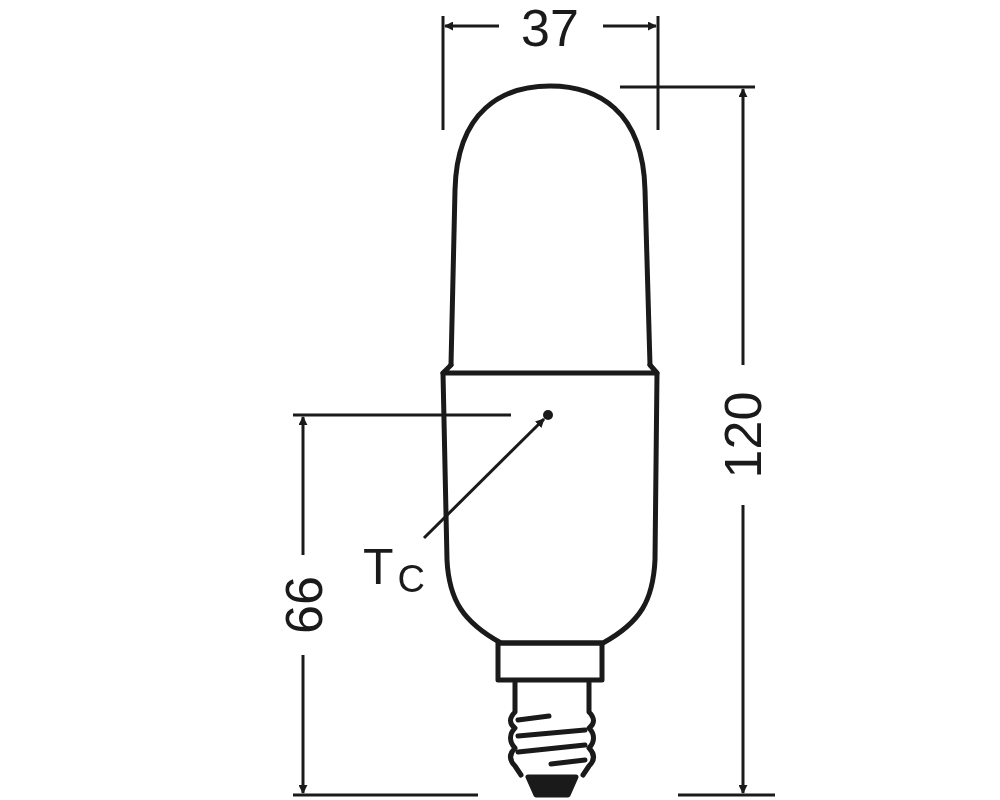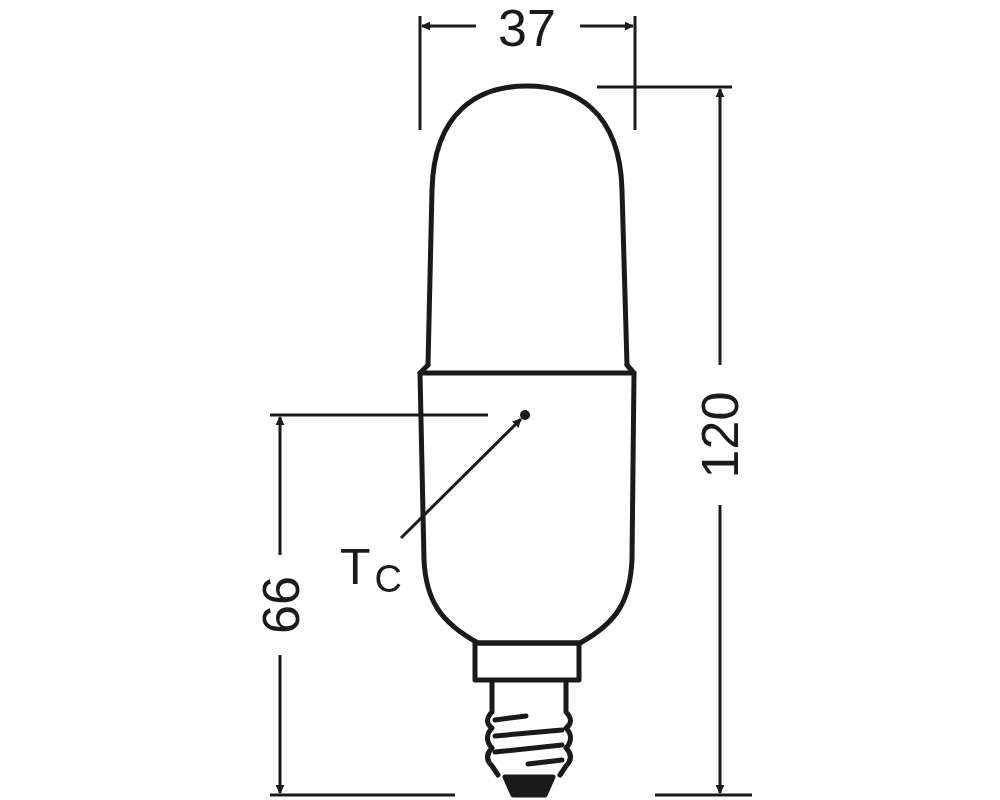--- a/index.html
+++ b/index.html
@@ -1,17 +1,17 @@
 <!DOCTYPE html>
 <html><head>
   <meta charset="utf-8">
   <style>
     html, body { margin: 0; padding: 0; background: #ffffff; }
     body { width: 1000px; height: 800px; overflow: hidden; }
-    #stage { position: relative; width: 912px; height: 800px; }
+    #stage { position: relative; width: 912px; height: 800px; margin-left: 23px; }
     svg { position: absolute; left: 0; top: 0; }
     .lbl { font-family: "Liberation Sans", sans-serif; fill: #1a1a1a; }
   </style>
 </head>
 <body>
 
 <div id="stage">
 <svg width="1000" height="800" viewBox="0 0 1000 800" xmlns="http://www.w3.org/2000/svg">
   <defs>
     <marker id="arr" viewBox="0 0 10 10" refX="9" refY="5" markerWidth="9" markerHeight="9" orient="auto-start-reverse" markerUnits="userSpaceOnUse">

